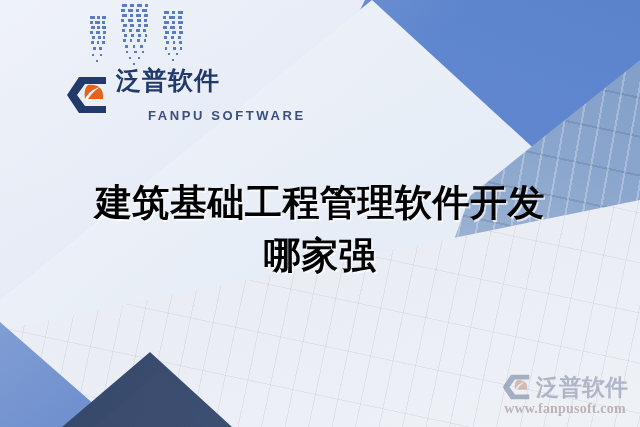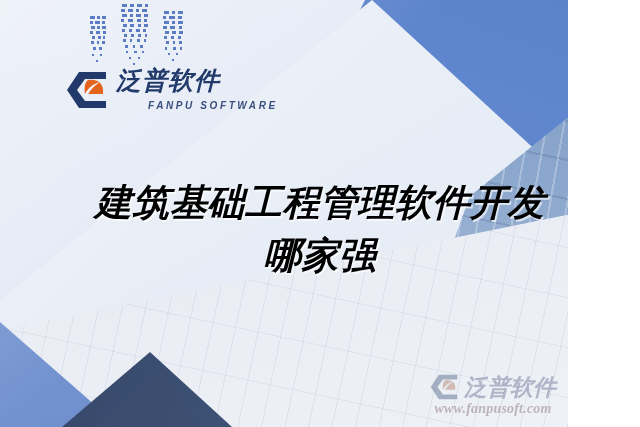--- a/index.html
+++ b/index.html
@@ -6,26 +6,25 @@
     margin: 0;
     padding: 0;
     background: #ffffff;
   }
   body {
     font-family: "Liberation Sans", "DejaVu Sans", sans-serif;
   }
 
   #banner {
     position: relative;
-    width: 568px;
+    width: 640px;
     height: 427px;
     overflow: hidden;
     background: #d6e0f0;
     user-select: none;
-    font-style: italic;
   }
 
   
   .bg-layer {
     position: absolute;
     inset: 0;
     pointer-events: none;
   }
 
   
@@ -131,25 +130,25 @@
   .logo-mark { width: 44px; height: 38px; flex: 0 0 auto; }
   .logo-text { display: flex; flex-direction: column; line-height: 1; }
   .logo-cn {
     font-size: 25px;
     font-weight: bold;
     color: #213a6b;
     letter-spacing: 1px;
     font-family: "DejaVu Sans", "Liberation Sans", sans-serif;
   }
   .logo-en {
-    font-size: 10px;
+    font-size: 13px;
     font-weight: bold;
     color: #3a4f7d;
     letter-spacing: 2.6px;
-    margin-top: 8px;
+    margin-top: 16px;
     font-family: "Liberation Sans", sans-serif;
     padding-left: 32px;
   }
 
   
   .headline {
     position: absolute;
     left: 0;
     top: 177px;
     width: 640px;

